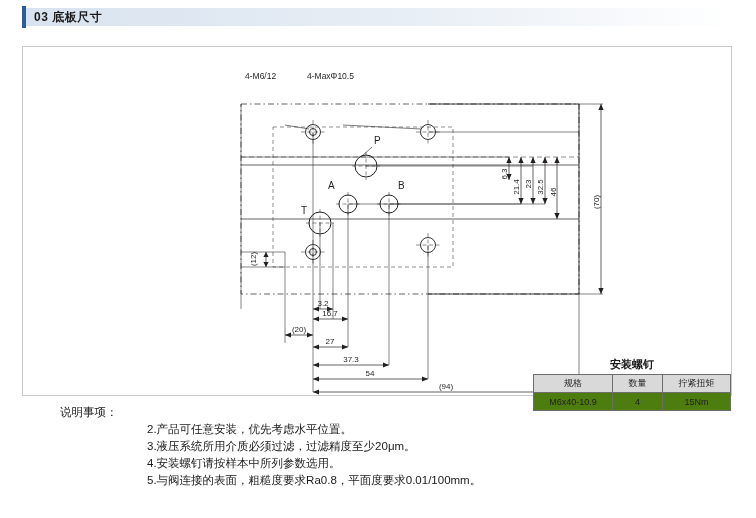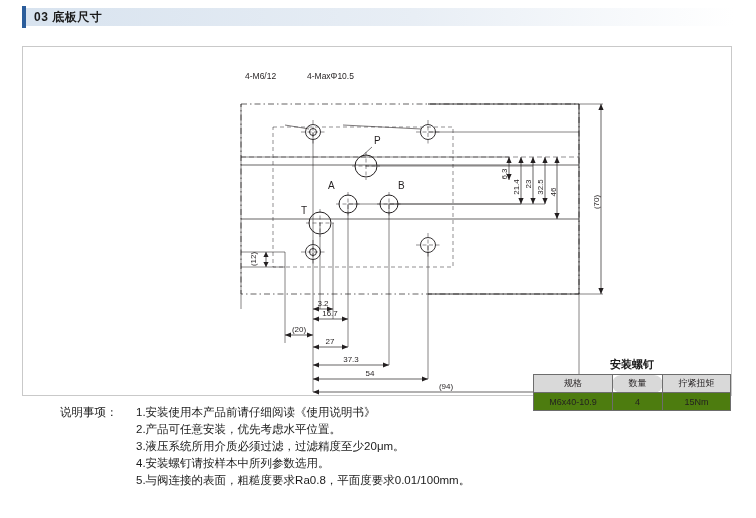--- a/index.html
+++ b/index.html
@@ -83,35 +83,36 @@
   .screw-table th {
     background: #d9d9d9;
     font-size: 9px;
     margin-top: 9px;
   }
   .screw-table td {
     background: #4d7c0f;
     font-size: 9px;
   }
   .col-spec { width: 78px; }
-  .col-qty { width: 48px; border-radius: 9px; }
+  .col-qty { width: 48px; }
   .col-torque { width: 66px; }
   
   .notes {
     position: absolute;
     left: 60px;
     top: 404px;
     width: 660px;
     font-size: 11.5px;
     line-height: 17px;
     color: #1b1b1b;
   }
   .notes .note-row {
     display: flex;
     align-items: flex-start;
+    gap: 11px;
   }
   .notes .note-label {
     width: 76px;
     flex: 0 0 76px;
     text-align: left;
   }
   .notes .note-text {
     flex: 1;
   }
   .notes .note-row.indent .note-label {
@@ -305,21 +306,20 @@
         <td>4</td>
         <td>15Nm</td>
       </tr>
     </tbody>
   </table>
 </div>
 
 <div class="notes">
   <div class="note-row">
     <div class="note-label">说明事项：</div>
-    <div class="note-text">1.安装使用本产品前请仔细阅读《使用说明书》</div>
   </div>
   <div class="note-row indent">
     <div class="note-label">说明事项：</div>
     <div class="note-text">2.产品可任意安装，优先考虑水平位置。</div>
   </div>
   <div class="note-row indent">
     <div class="note-label">说明事项：</div>
     <div class="note-text">3.液压系统所用介质必须过滤，过滤精度至少20μm。</div>
   </div>
   <div class="note-row indent">

